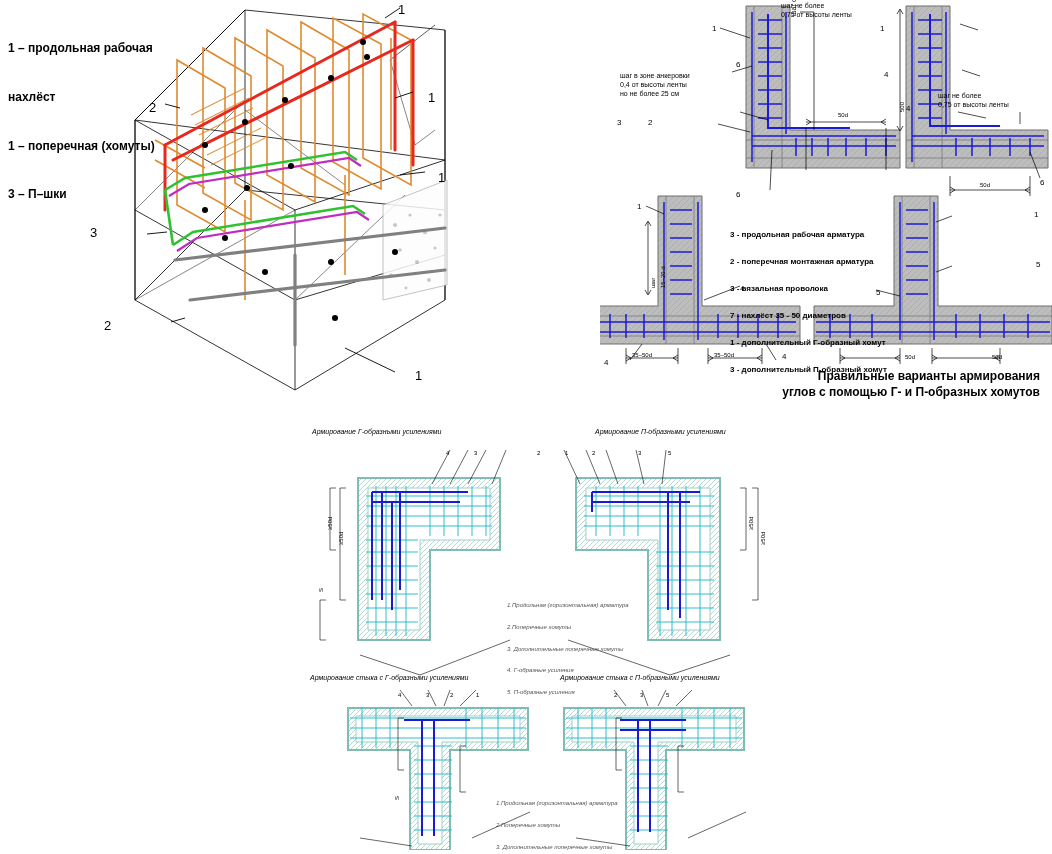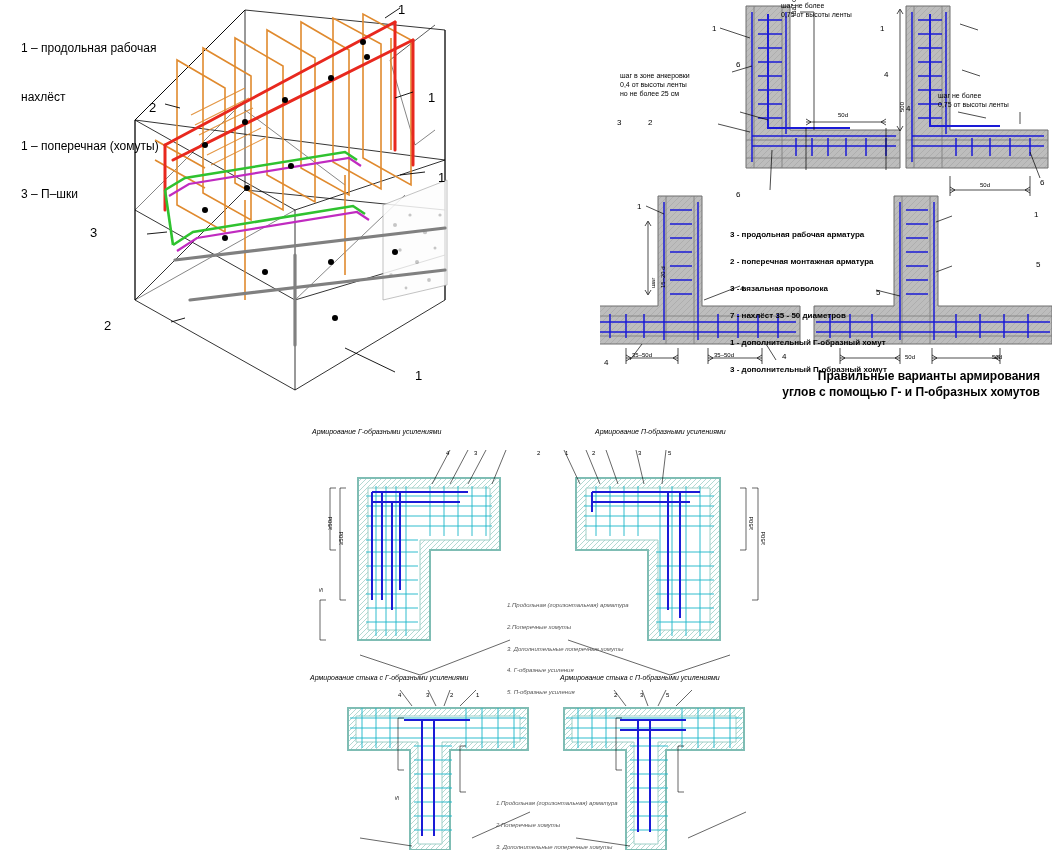--- a/index.html
+++ b/index.html
@@ -13,21 +13,21 @@
   .numT{font-size:6px;}
   .bold-cap{font-size:12px;font-weight:bold;text-align:right;line-height:1.35;white-space:pre;}
   .cap-s{font-size:8px;white-space:pre;}
   .cap-i{font-size:7px;font-style:italic;white-space:pre;}
   svg{display:block;}
   .lg{fill:none;stroke:#000;}
 </style>
 </head>
 <body>
 
-<div class="abs lbl" style="left:21px;top:8px;">
+<div class="abs lbl" style="left:8px;top:8px;font-weight:bold;">
   <div>1 – продольная рабочая</div>
   <div>нахлёст</div>
   <div>1 – поперечная (хомуты)</div>
   <div>3 – П–шки</div>
 </div>
 
 <div class="abs" style="left:95px;top:0px;width:470px;height:400px;">
 <svg width="470" height="400" viewBox="0 0 470 400">
 
   <g class="lg" stroke-width="0.8">

